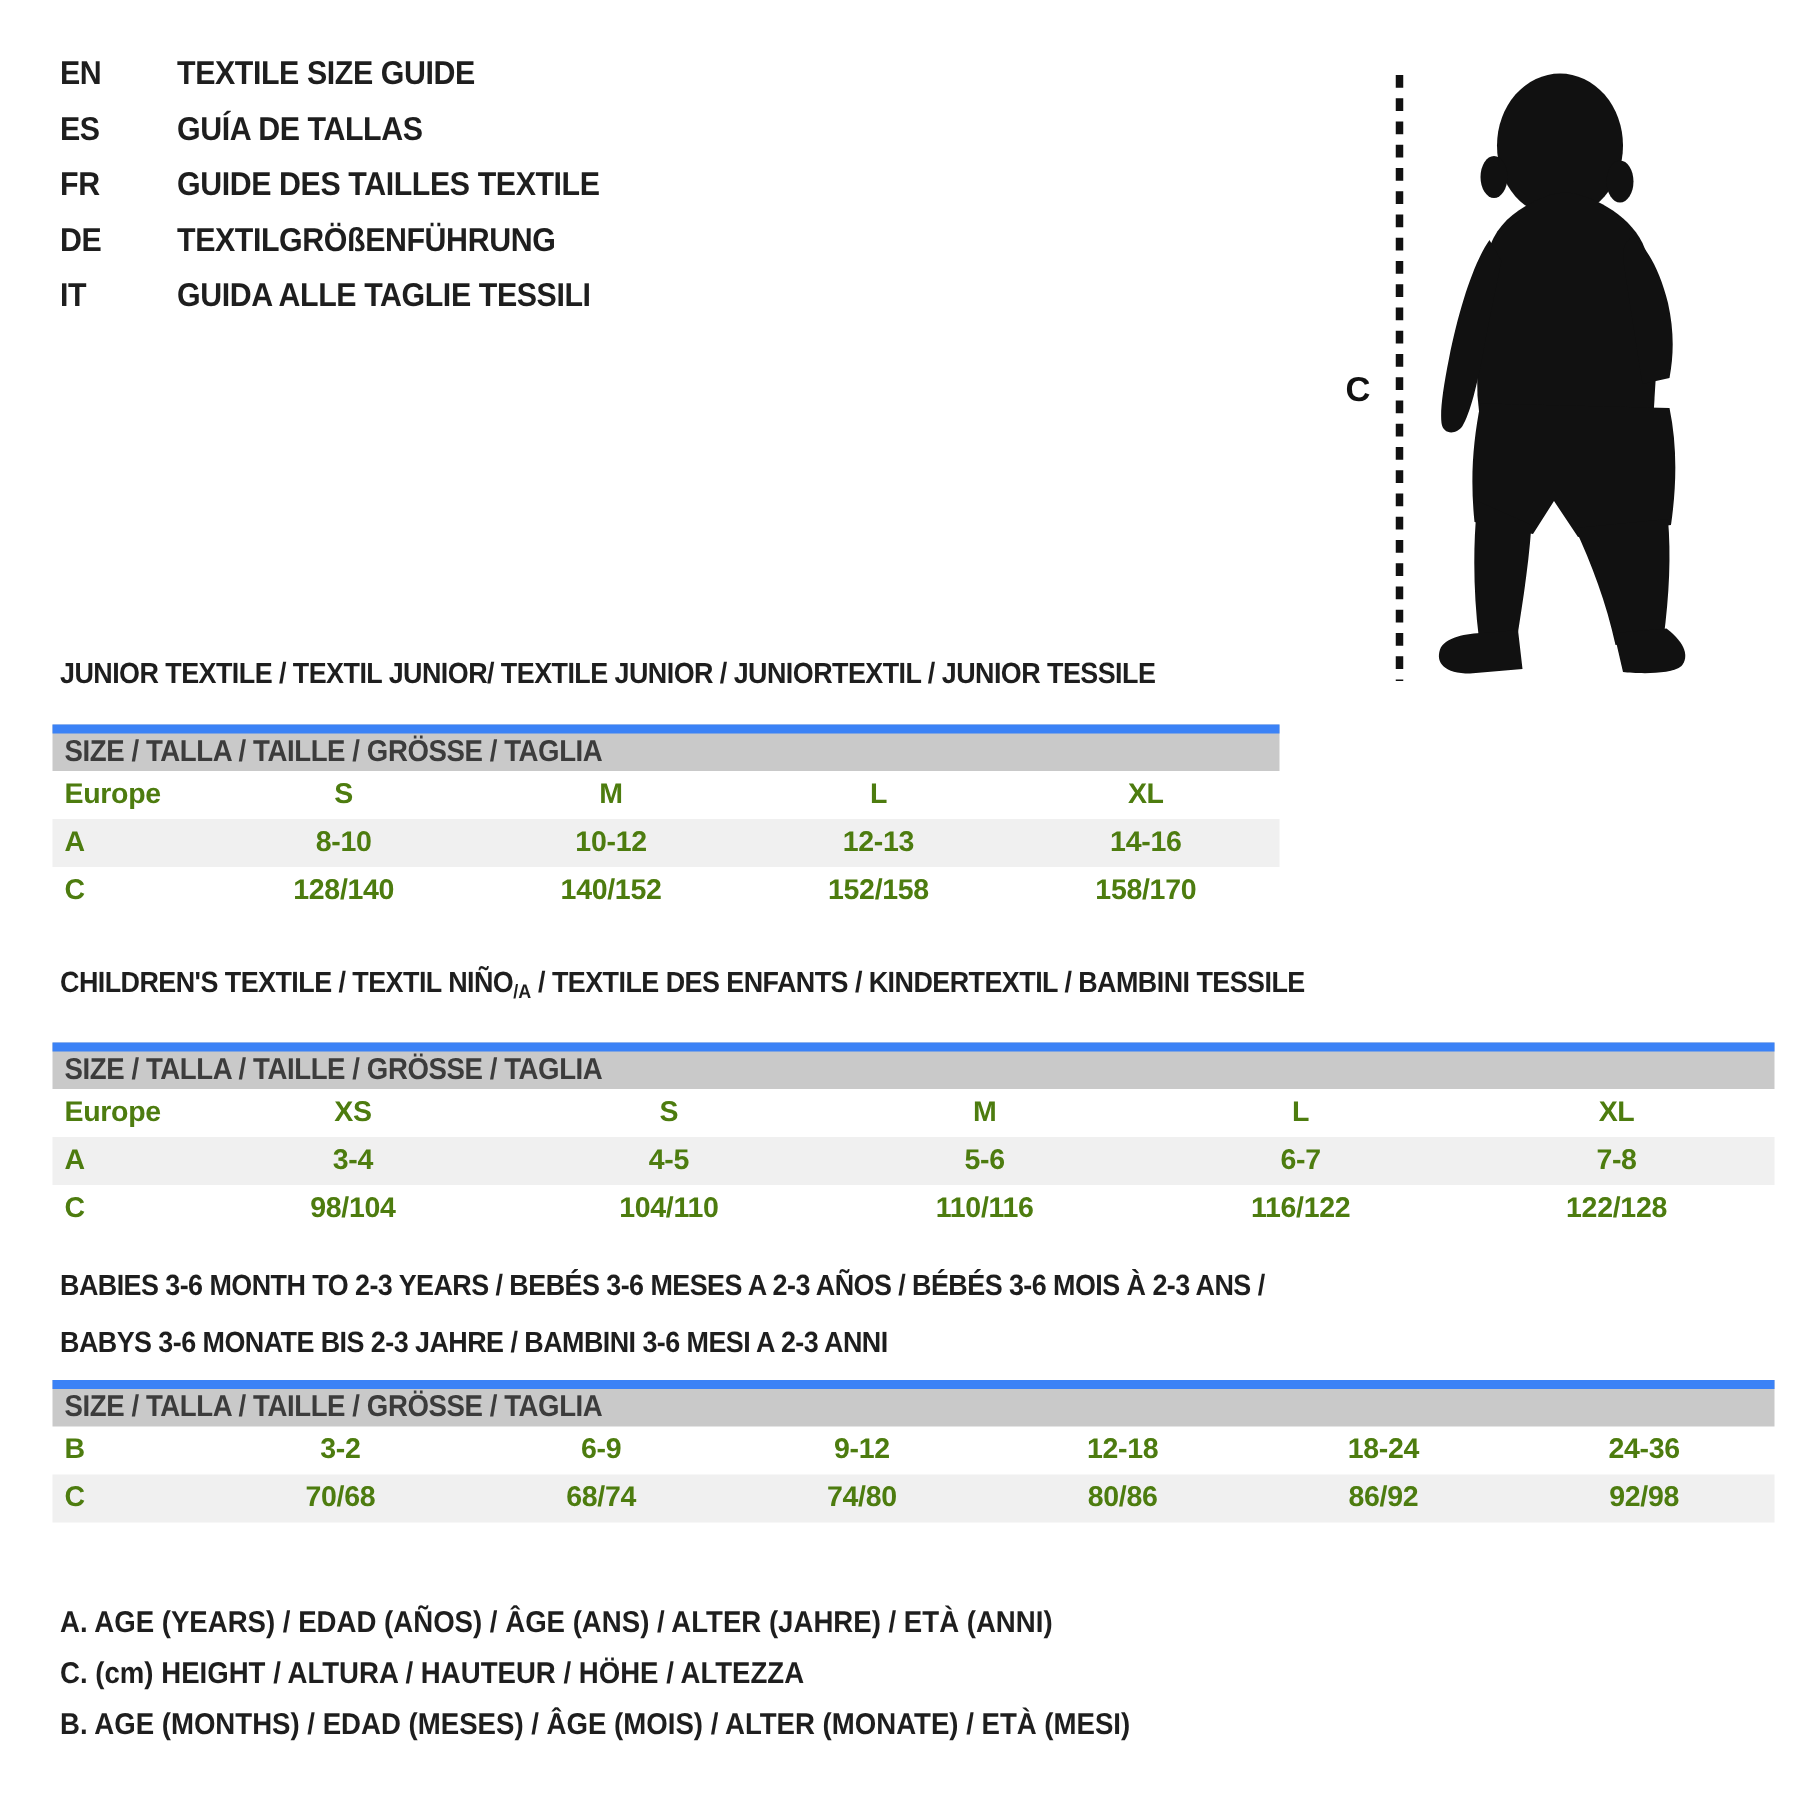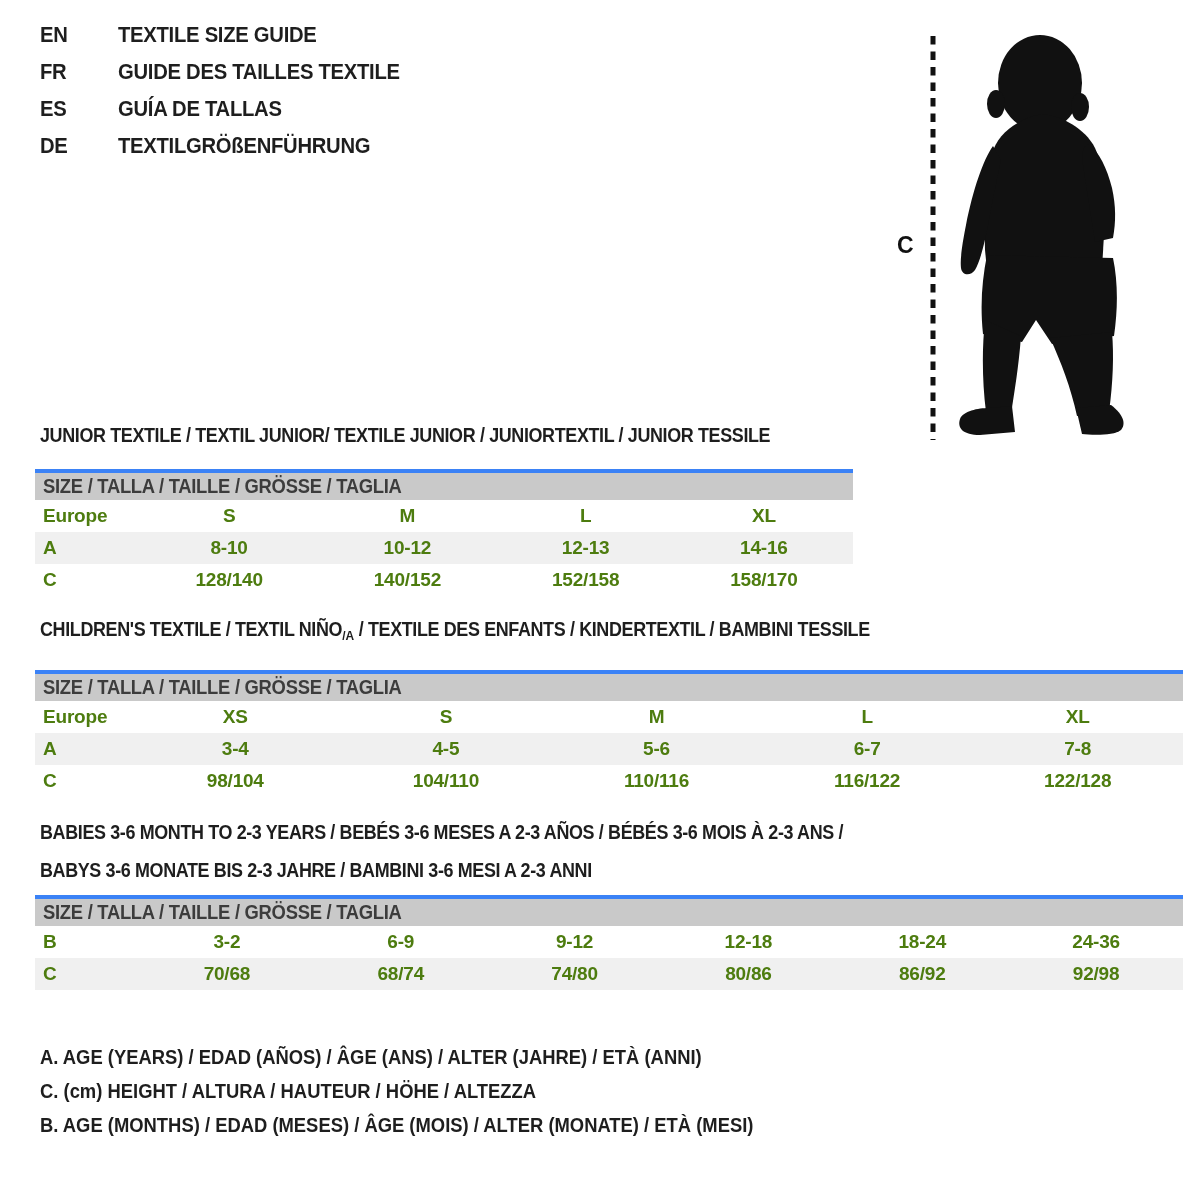--- a/index.html
+++ b/index.html
@@ -1,41 +1,41 @@
 <!DOCTYPE html>
 <html><head>
 <meta charset="utf-8">
 <style>
   html,body{margin:0;padding:0;background:#ffffff;}
   body{width:1200px;height:1200px;overflow:hidden;
        font-family:"Liberation Sans","DejaVu Sans",sans-serif;color:#1e1e1e;}
   .page{position:relative;width:1200px;height:980px;box-sizing:border-box;
-        padding:16px 17px 0 35px;}
+        padding:30px 17px 0 35px;}
   
   .hdr{height:185px;position:relative;}
   .langs{padding-left:5px;}
   .lang-row{display:grid;grid-template-columns:78px auto;height:37px;
             align-items:center;font-size:22px;font-weight:bold;letter-spacing:-0.3px;}
   .cond{display:inline-block;transform:scaleX(0.92);transform-origin:0 50%;white-space:nowrap;}
   
   .figure{position:absolute;top:4px;right:40px;width:260px;height:435px;}
   .figure svg{position:absolute;top:0;left:0;}
   .fig-c{position:absolute;left:14px;top:212px;font-size:23px;font-weight:bold;color:#111;}
   
   .sec-title{font-size:19.5px;font-weight:bold;line-height:24px;padding-left:5px;
              letter-spacing:-0.4px;white-space:nowrap;}
   .title-sub{font-size:13px;vertical-align:-4px;letter-spacing:0;}
   .sec-junior{margin-top:222px;}
-  .sec-children{margin-top:21px;}
+  .sec-children{margin-top:33px;}
   .sec-babies{margin-top:16px;}
   .sec-babies .sec-title{line-height:38px;}
   .tbl{margin-top:22px;}
   .sec-babies .tbl{margin-top:6px;}
   .tbl-junior{width:818px;}
-  .band{height:31px;background:#c9c9c9;border-top:4px solid #3b82f6;box-sizing:border-box;
+  .band{height:31px;background:#c9c9c9;border-top:6px solid #3b82f6;box-sizing:border-box;
         display:flex;align-items:center;padding-left:8px;font-size:20px;font-weight:bold;
         color:#3c3c3c;letter-spacing:-0.3px;}
   .row{display:grid;height:32px;align-items:center;font-size:19px;font-weight:bold;
        color:#4d7c0f;letter-spacing:-0.2px;}
   .row .lbl{padding-left:8px;text-align:left;}
   .row .cell{text-align:center;}
   .cols4{grid-template-columns:105px repeat(4,1fr);}
   .cols5{grid-template-columns:95px repeat(5,1fr);}
   .cols6{grid-template-columns:105px repeat(6,1fr);}
   .striped{background:#f0f0f0;}
@@ -48,30 +48,34 @@
 
 <div class="page">
 
   <div class="hdr">
     <div class="langs">
       <div class="lang-row">
         <span><span class="cond">EN</span></span>
         <span><span class="cond">TEXTILE SIZE GUIDE</span></span>
       </div>
       <div class="lang-row">
+        <span><span class="cond">ES</span></span>
+        <span><span class="cond">GUÍA DE TALLAS</span></span>
+      </div>
+      <div class="lang-row">
         <span><span class="cond">FR</span></span>
         <span><span class="cond">GUIDE DES TAILLES TEXTILE</span></span>
       </div>
       <div class="lang-row">
-        <span><span class="cond">ES</span></span>
-        <span><span class="cond">GUÍA DE TALLAS</span></span>
-      </div>
-      <div class="lang-row">
         <span><span class="cond">DE</span></span>
         <span><span class="cond">TEXTILGRÖßENFÜHRUNG</span></span>
+      </div>
+      <div class="lang-row">
+        <span><span class="cond">IT</span></span>
+        <span><span class="cond">GUIDA ALLE TAGLIE TESSILI</span></span>
       </div>
     </div>
 
     <div class="figure">
       <svg width="260" height="435" viewBox="0 0 260 435">
         <line x1="50" y1="16" x2="50" y2="420" stroke="#111" stroke-width="5" stroke-dasharray="8.5 7"></line>
         <g fill="#111">
           <ellipse cx="157" cy="63" rx="42" ry="48"></ellipse>
           <ellipse cx="113" cy="84" rx="9" ry="14"></ellipse>
           <ellipse cx="197" cy="87" rx="9" ry="14"></ellipse>

